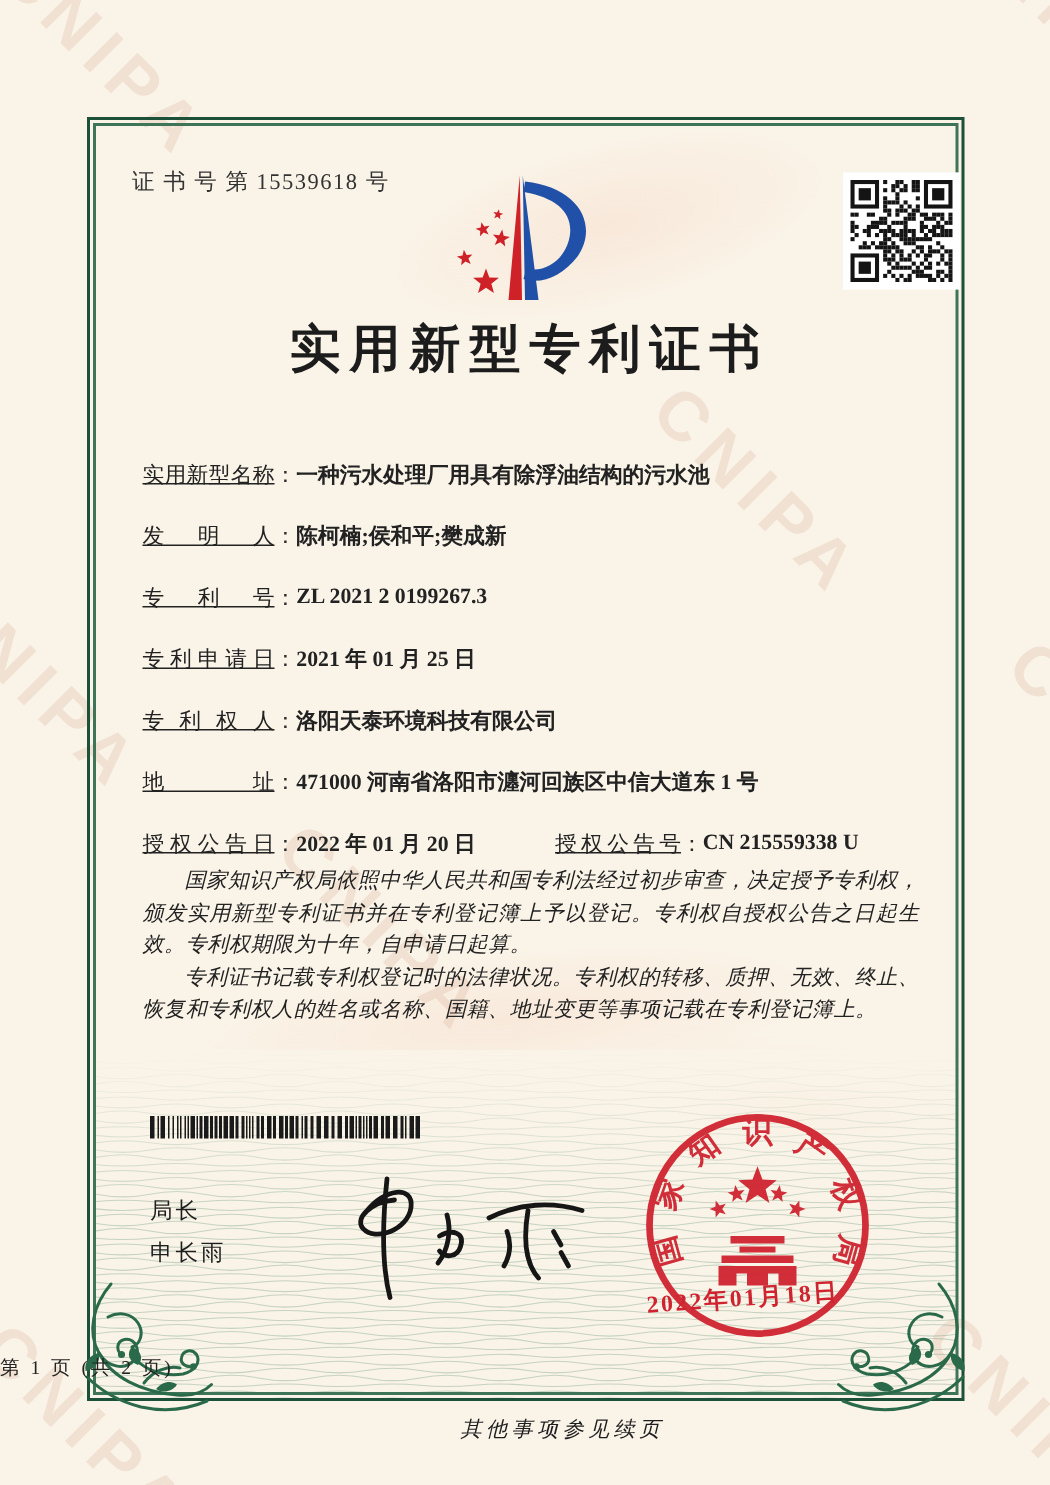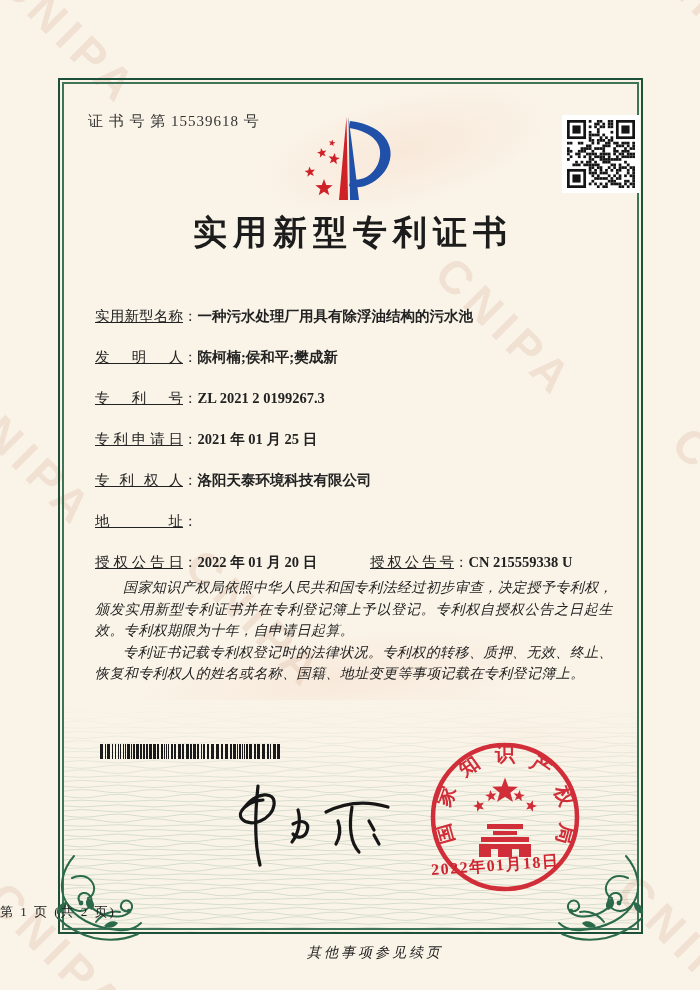--- a/index.html
+++ b/index.html
@@ -468,20 +468,21 @@
       <span class="fvalue">2021 年 01 月 25 日</span>
     </div>
     <div class="frow">
       <span class="flabel">专利权人</span>
         <span class="colon">：</span>
       <span class="fvalue">洛阳天泰环境科技有限公司</span>
     </div>
     <div class="frow">
       <span class="flabel">地址</span>
         <span class="colon">：</span>
+      <span class="fvalue">471000 河南省洛阳市瀍河回族区中信大道东 1 号</span>
     </div>
     <div class="frow">
       <span class="flabel">授权公告日</span>
         <span class="colon">：</span>
       <span class="fvalue">2022 年 01 月 20 日</span>
       <span class="fgroup2">
         <span class="flabel">授权公告号</span>
           <span class="colon">：</span>
         <span class="fvalue">CN 215559338 U</span>
       </span>
@@ -544,20 +545,24 @@
         <rect x="154" y="1" width="2" height="15"></rect>
         <rect x="157" y="1" width="3" height="15"></rect>
         <rect x="162" y="1" width="3" height="15"></rect>
         <rect x="167" y="1" width="2" height="15"></rect>
         <rect x="170" y="1" width="1" height="15"></rect>
         <rect x="173" y="1" width="3" height="15"></rect>
         <rect x="177" y="1" width="3" height="15"></rect>
       </g>
   </svg>
 
+  <div class="director">
+    <div>局长</div>
+    <div>申长雨</div>
+  </div>
 
   <svg class="signature" width="205" height="92" viewBox="0 0 205 92">
     <g stroke="#161616" stroke-width="3.2" fill="none" stroke-linecap="round">
       <path d="M44,32 C56,16 76,14 74,29 C72,44 50,52 42,43 C36,36 48,25 63,24"></path>
       <path d="M58,10 C55,38 54,66 60,89"></path>
       <path d="M98,34 C101,44 99,57 92,66"></path>
       <path d="M93,48 C102,43 110,46 107,55 C105,62 97,63 93,58"></path>
       <path d="M126,36 C146,26 168,25 188,31"></path>
       <path d="M152,31 C149,49 150,66 159,76"></path>
       <path d="M138,45 C141,53 140,61 136,68"></path>

